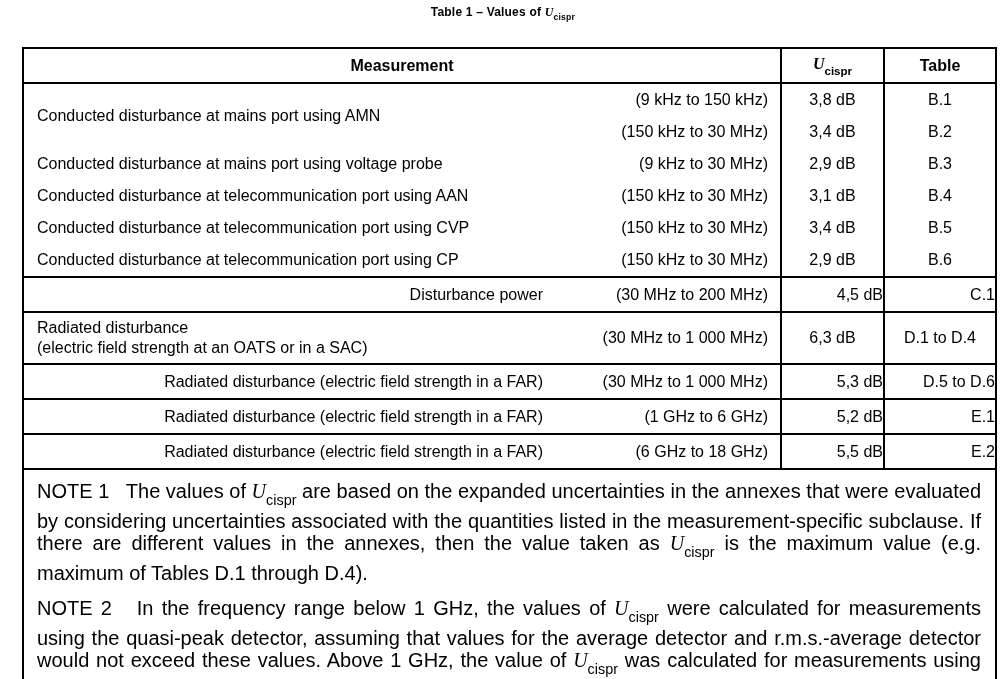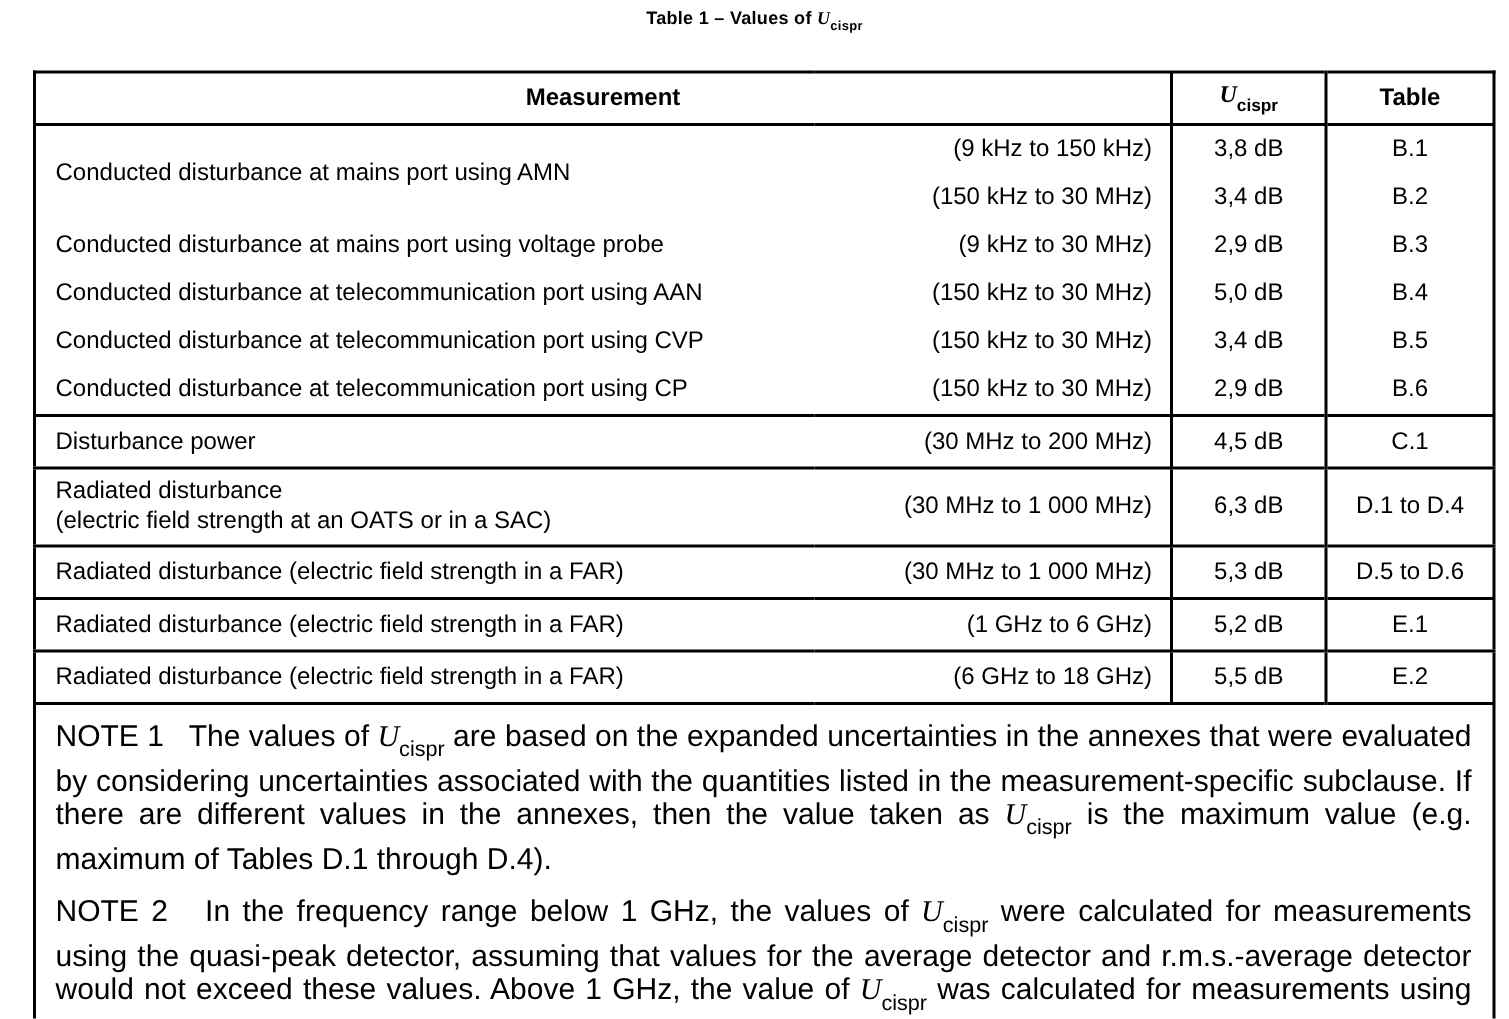--- a/index.html
+++ b/index.html
@@ -52,21 +52,21 @@
     text-align: center;
   }
   .vline { border-left: 2px solid #000; margin-left: 48px; }
   tr.rule td { border-top: 2px solid #000; }
 
   td.meas { text-align: left; padding-left: 13px; line-height: 20px; }
   td.freq { text-align: right; padding-right: 12px; white-space: nowrap; }
   td.val, td.ref { text-align: center; white-space: nowrap; }
 
   tr.r32 td { height: 32px; }
-  tr.r33 td { height: 33px; }
+  tr.r33 td { height: 33px; text-align: right; }
   tr.r50 td { height: 50px; }
 
   td.notes-cell {
     vertical-align: top;
     padding: 10px 14px 0 13px;
     font-size: 20px;
   }
   td.notes-cell p {
     margin: 0 0 13px 0;
     line-height: 22.5px;
@@ -110,21 +110,21 @@
       </tr>
       <tr class="r32">
         <td class="meas">Conducted disturbance at mains port using voltage probe</td>
         <td class="freq">(9 kHz to 30 MHz)</td>
         <td class="val vline">2,9 dB</td>
         <td class="ref vline">B.3</td>
       </tr>
       <tr class="r32">
         <td class="meas">Conducted disturbance at telecommunication port using AAN</td>
         <td class="freq">(150 kHz to 30 MHz)</td>
-        <td class="val vline">5,0 dB</td>
+        <td class="val vline">3,1 dB</td>
         <td class="ref vline">B.4</td>
       </tr>
       <tr class="r32">
         <td class="meas">Conducted disturbance at telecommunication port using CVP</td>
         <td class="freq">(150 kHz to 30 MHz)</td>
         <td class="val vline">3,4 dB</td>
         <td class="ref vline">B.5</td>
       </tr>
       <tr class="r32">
         <td class="meas">Conducted disturbance at telecommunication port using CP</td>

